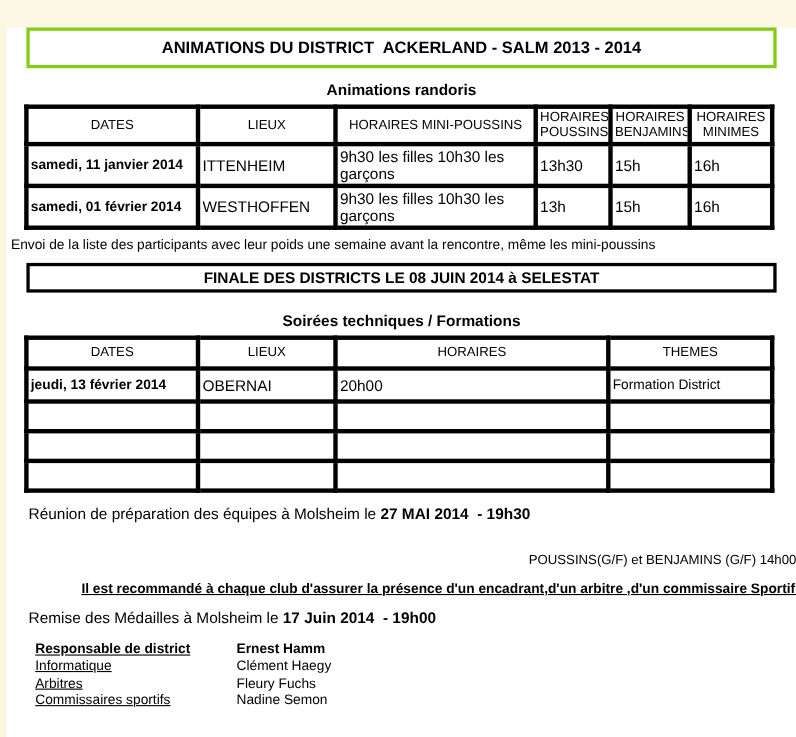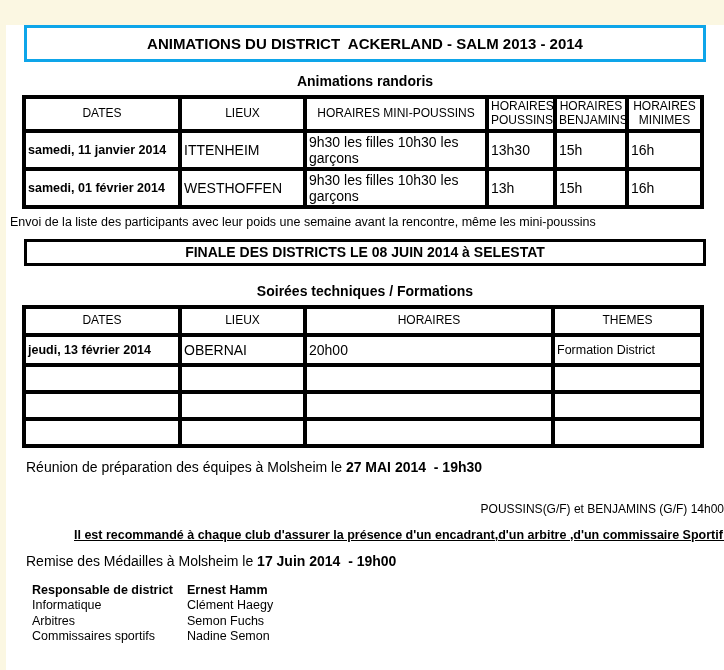--- a/index.html
+++ b/index.html
@@ -12,21 +12,21 @@
   }
   .page {
     position: relative;
     margin: 2px 0 0 6px;
     width: 718px;
     height: 668px;
     background: #ffffff;
   }
   .title-box {
     margin: 25px 18px 0 18px;
-    border: 3px solid #0ea5e9;
+    border: 3px solid #84cc16;
     height: 37px;
     display: flex; align-items: center; justify-content: center;
     font-size: 15px; font-weight: bold;
     white-space: pre;
   }
   .section-heading {
     margin-top: 11px;
     text-align: center;
     font-size: 14px; font-weight: bold;
   }
@@ -83,21 +83,21 @@
     text-decoration: underline;
     padding-right: 6px;
     white-space: pre;
   }
   .contacts {
     margin: 14px 0 0 26px;
     font-size: 12.5px;
     line-height: 15.5px;
   }
   .contact-row { display: flex; }
-  .contact-role { width: 155px; }
+  .contact-role { width: 183px; text-decoration: underline; }
   .contact-row:first-child { font-weight: bold; }
 </style>
 </head>
 <body>
 
 <div class="page">
 
   <div class="title-box">
     <span>ANIMATIONS DU DISTRICT  ACKERLAND - SALM 2013 - 2014</span>
   </div>
@@ -208,21 +208,21 @@
     <div class="contact-row">
       <span class="contact-role">Responsable de district</span>
       <span class="contact-name">Ernest Hamm</span>
     </div>
     <div class="contact-row">
       <span class="contact-role">Informatique</span>
       <span class="contact-name">Clément Haegy</span>
     </div>
     <div class="contact-row">
       <span class="contact-role">Arbitres</span>
-      <span class="contact-name">Semon Fuchs</span>
+      <span class="contact-name">Fleury Fuchs</span>
     </div>
     <div class="contact-row">
       <span class="contact-role">Commissaires sportifs</span>
       <span class="contact-name">Nadine Semon</span>
     </div>
   </div>
 
 </div>
 
 </body></html>

